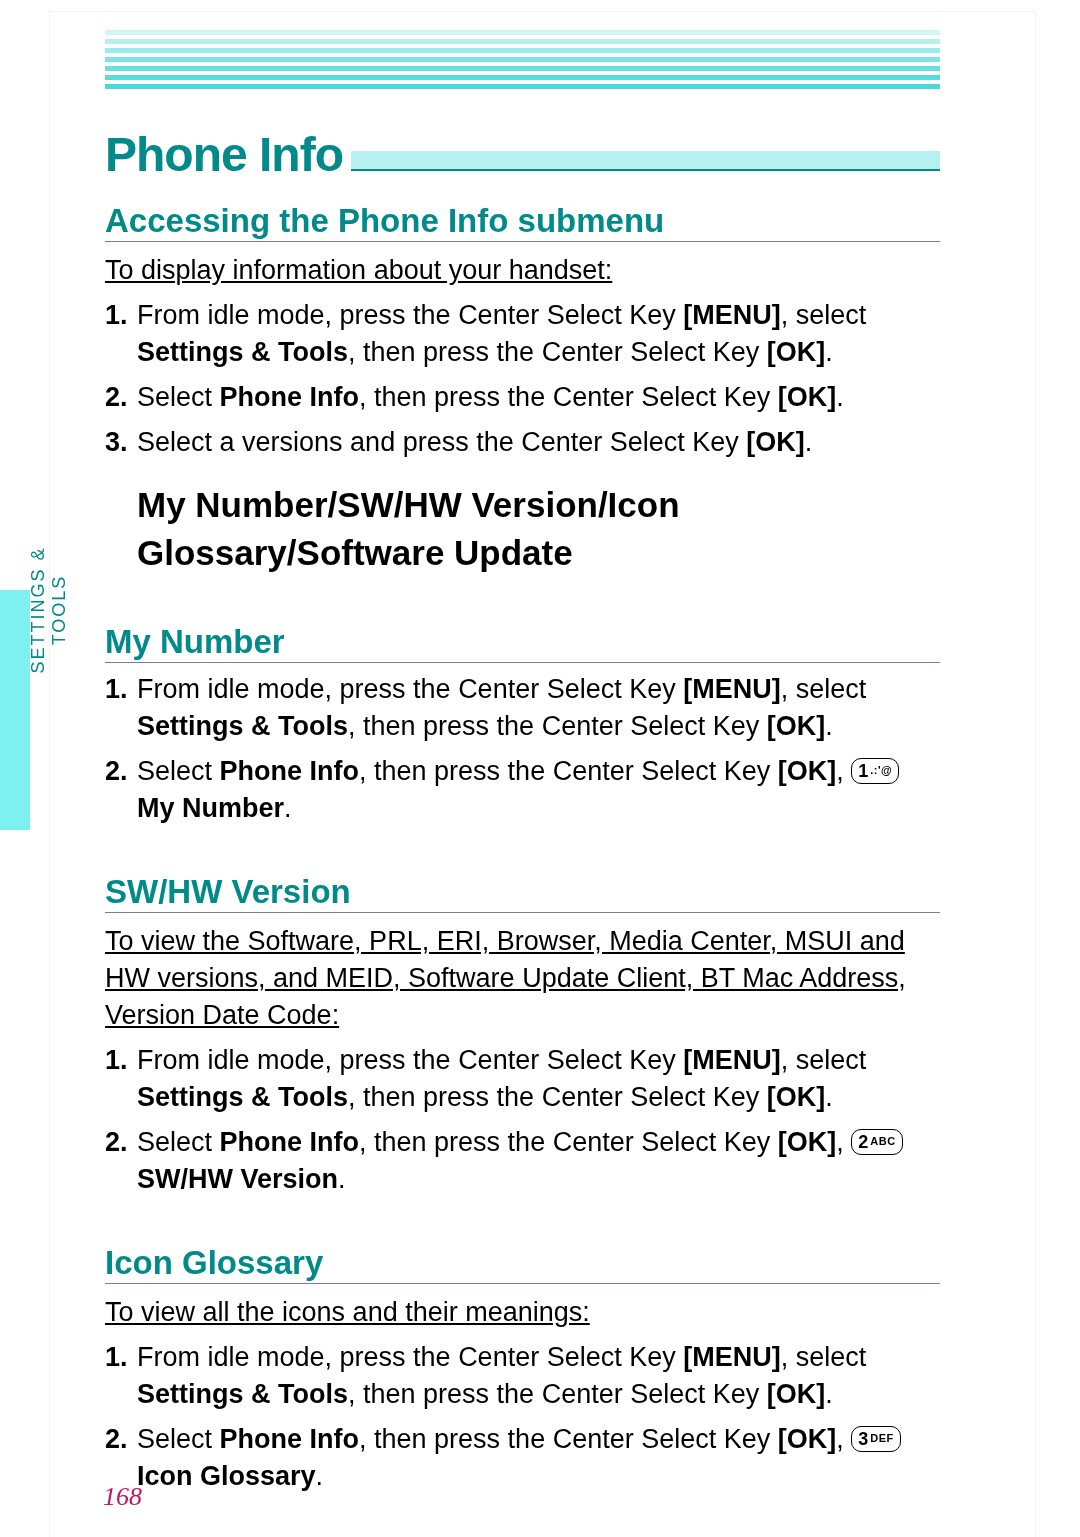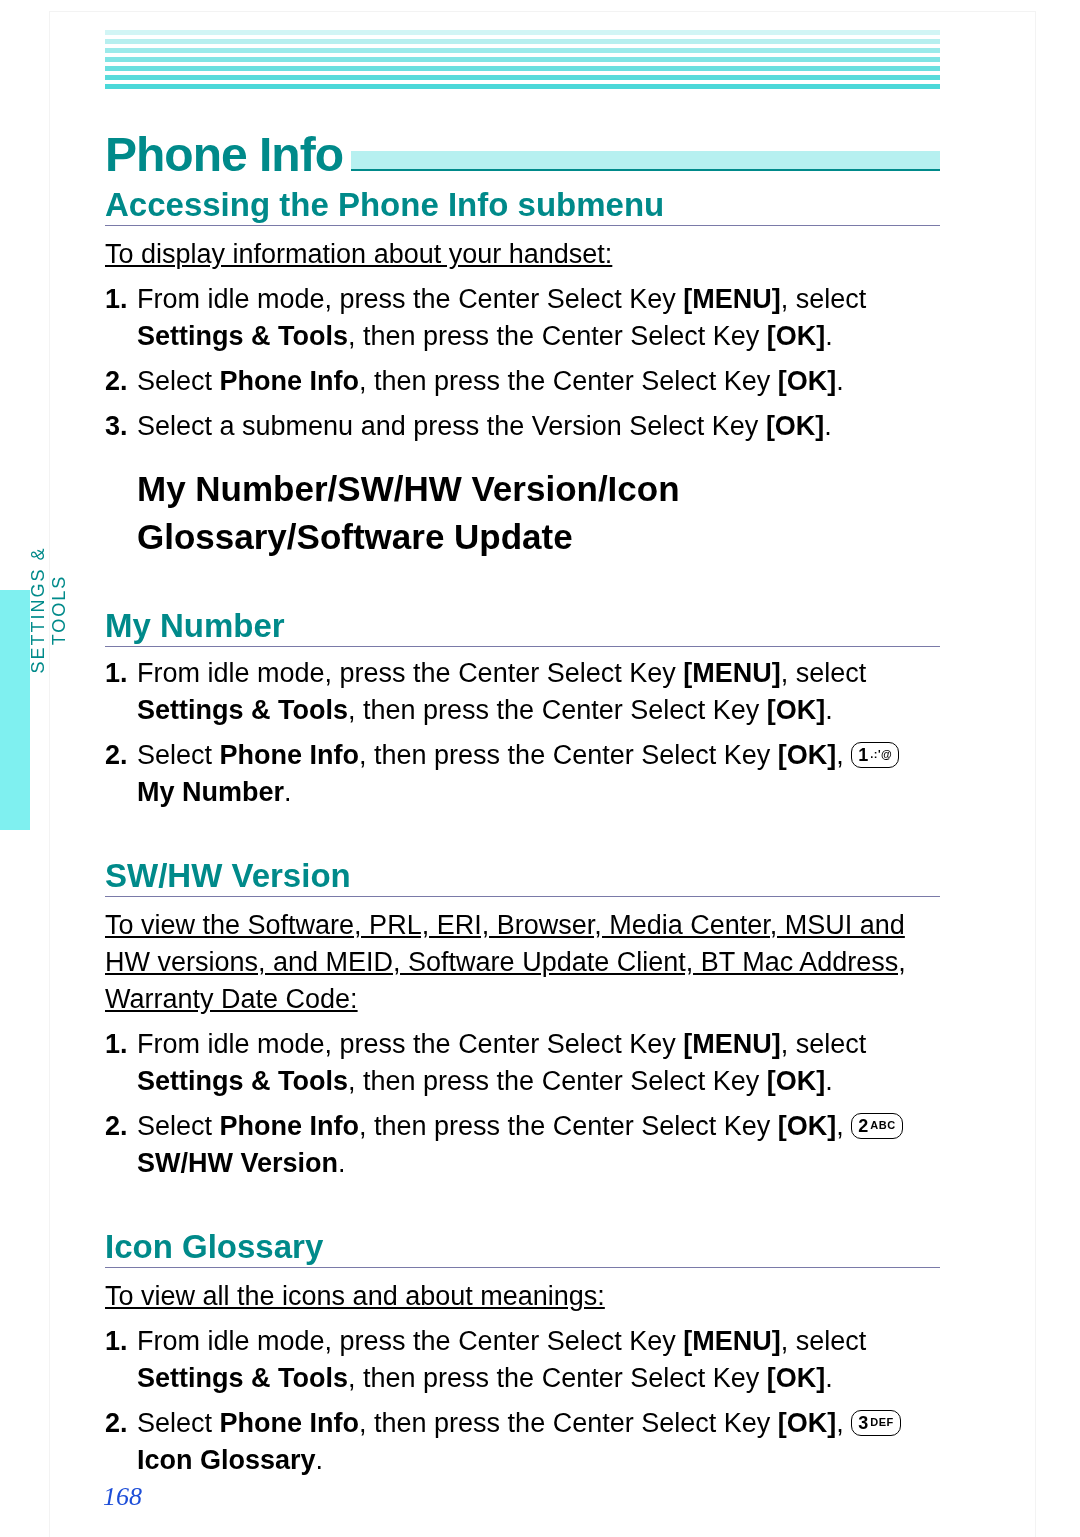--- a/index.html
+++ b/index.html
@@ -64,21 +64,21 @@
     margin-bottom: 4px;
     border-bottom: 2px solid #008a8a;
     box-sizing: border-box;
   }
 
   .subheading {
     font-size: 33px;
     font-weight: bold;
     color: #008a8a;
     border-bottom: 1.5px solid #7a7aa8;
-    margin-top: 4px;
+    margin-top: 20px;
     padding-bottom: 1px;
   }
   .subheading.later {
     margin-top: 46px;
   }
 
   .para {
     font-size: 27px;
     line-height: 1.37;
     margin-top: 10px;
@@ -157,21 +157,21 @@
     transform: translateX(-100px) translateY(-30px);
   }
 
   .page-number {
     position: absolute;
     left: 103px;
     top: 1482px;
     font-family: "Times New Roman", serif;
     font-style: italic;
     font-size: 26px;
-    color: #1d4ed8;
+    color: #be185d;
   }
 </style>
 </head>
 <body>
 
 <div class="side-tab"></div>
 <div class="side-tab-text"><span>SETTINGS &amp; TOOLS</span></div>
 
 <div class="page">
   <div class="content">
@@ -194,52 +194,52 @@
     <div class="subheading">Accessing the Phone Info submenu</div>
     <div class="para">To display information about your handset:</div>
     <ol class="steps">
       <li>
         <span>From idle mode, press the Center Select Key </span><span class="bold">[MENU]</span><span>, select </span><span class="bold">Settings &amp; Tools</span><span>, then press the Center Select Key </span><span class="bold">[OK]</span><span>.</span>
       </li>
       <li>
         <span>Select </span><span class="bold">Phone Info</span><span>, then press the Center Select Key </span><span class="bold">[OK]</span><span>.</span>
       </li>
       <li>
-        <span>Select a submenu and press the Version Select Key </span><span class="bold">[OK]</span><span>.</span>
+        <span>Select a versions and press the Center Select Key </span><span class="bold">[OK]</span><span>.</span>
       </li>
     </ol>
     <div class="submenu-line">My Number/SW/HW Version/Icon Glossary/Software Update</div>
 
     <div class="subheading later">My Number</div>
     <ol class="steps">
       <li>
         <span>From idle mode, press the Center Select Key </span><span class="bold">[MENU]</span><span>, select </span><span class="bold">Settings &amp; Tools</span><span>, then press the Center Select Key </span><span class="bold">[OK]</span><span>.</span>
       </li>
       <li>
         <span>Select </span><span class="bold">Phone Info</span><span>, then press the Center Select Key </span><span class="bold">[OK]</span><span>, </span>
         <span class="key-pill"><span class="num">1</span><span class="sup">.:'@</span></span>
         <span> </span><span class="bold">My Number</span><span>.</span>
       </li>
     </ol>
 
     <div class="subheading later">SW/HW Version</div>
-    <div class="para">To view the Software, PRL, ERI, Browser, Media Center, MSUI and HW versions, and MEID, Software Update Client, BT Mac Address, Warranty Date Code:</div>
+    <div class="para">To view the Software, PRL, ERI, Browser, Media Center, MSUI and HW versions, and MEID, Software Update Client, BT Mac Address, Version Date Code:</div>
     <ol class="steps">
       <li>
         <span>From idle mode, press the Center Select Key </span><span class="bold">[MENU]</span><span>, select </span><span class="bold">Settings &amp; Tools</span><span>, then press the Center Select Key </span><span class="bold">[OK]</span><span>.</span>
       </li>
       <li>
         <span>Select </span><span class="bold">Phone Info</span><span>, then press the Center Select Key </span><span class="bold">[OK]</span><span>, </span>
         <span class="key-pill"><span class="num">2</span><span class="sup">ABC</span></span>
         <span> </span><span class="bold">SW/HW Version</span><span>.</span>
       </li>
     </ol>
 
     <div class="subheading later">Icon Glossary</div>
-    <div class="para">To view all the icons and about meanings:</div>
+    <div class="para">To view all the icons and their meanings:</div>
     <ol class="steps">
       <li>
         <span>From idle mode, press the Center Select Key </span><span class="bold">[MENU]</span><span>, select </span><span class="bold">Settings &amp; Tools</span><span>, then press the Center Select Key </span><span class="bold">[OK]</span><span>.</span>
       </li>
       <li>
         <span>Select </span><span class="bold">Phone Info</span><span>, then press the Center Select Key </span><span class="bold">[OK]</span><span>, </span>
         <span class="key-pill"><span class="num">3</span><span class="sup">DEF</span></span>
         <span> </span><span class="bold">Icon Glossary</span><span>.</span>
       </li>
     </ol>

